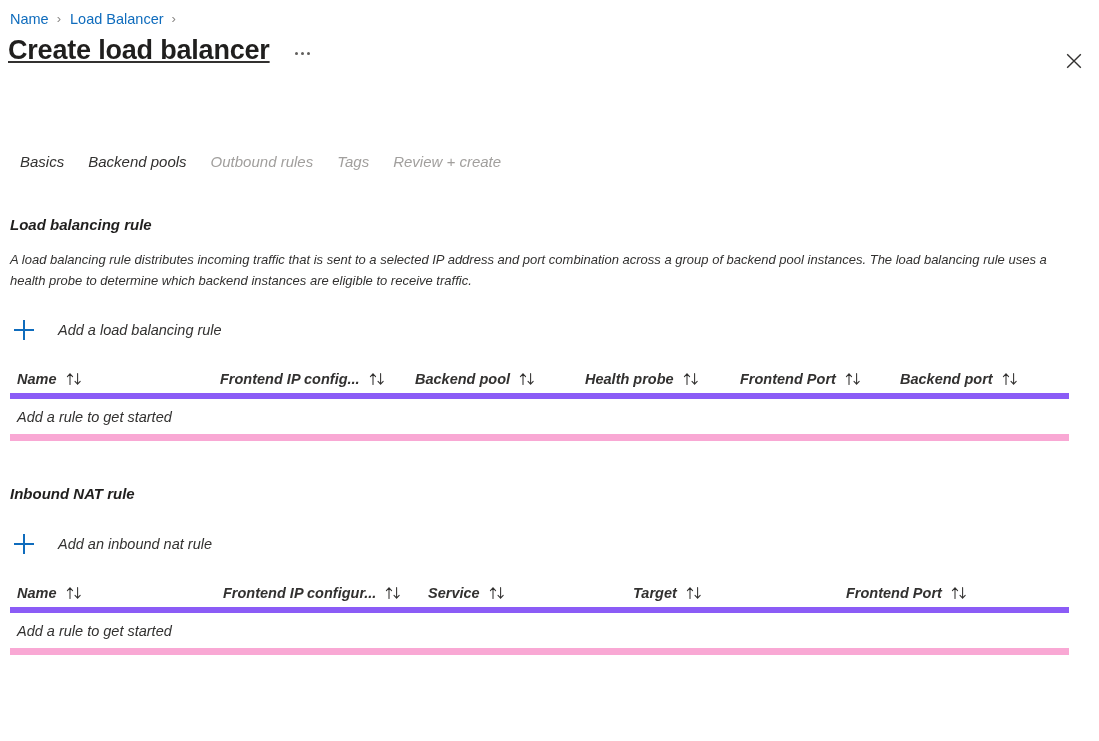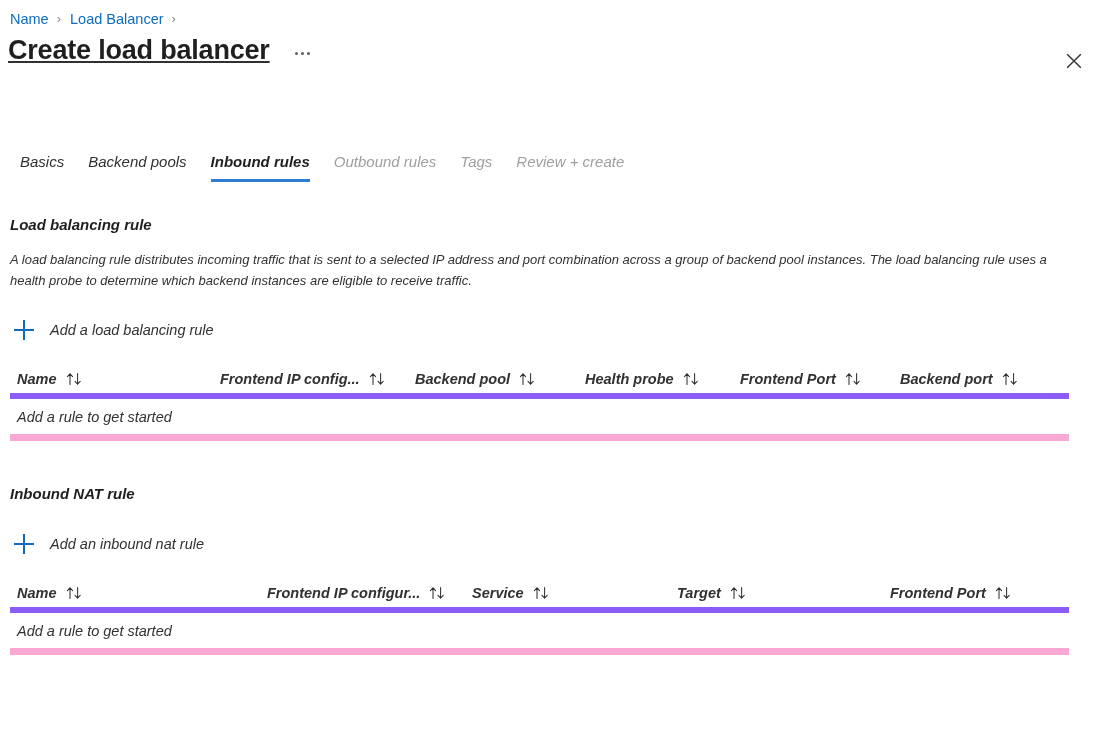--- a/index.html
+++ b/index.html
@@ -158,20 +158,21 @@
 
   
   .add-link {
     display: inline-flex;
     align-items: center;
     margin-top: 22px;
     padding: 5px 8px 5px 2px;
     cursor: pointer;
     border-radius: 2px;
     user-select: none;
+    gap: 8px;
   }
   .plus-icon {
     width: 24px;
     height: 24px;
     position: relative;
     margin-right: 14px;
     flex: 0 0 auto;
   }
   .plus-icon::before,
   .plus-icon::after {
@@ -260,23 +261,20 @@
   </svg>
 </div>
 
 <div class="tabs">
   <div class="tab">
     <span>Basics</span>
   </div>
   <div class="tab">
     <span>Backend pools</span>
   </div>
-  <div class="tab active">
-    <span>Inbound rules</span>
-  </div>
   <div class="tab disabled">
     <span>Outbound rules</span>
   </div>
   <div class="tab disabled">
     <span>Tags</span>
   </div>
   <div class="tab disabled">
     <span>Review + create</span>
   </div>
 </div>
@@ -369,21 +367,21 @@
       <div class="table-header">
           <div class="th" style="width: 213px; flex: 0 0 auto; padding-left: 7px;">
             <span class="th-label">Name</span>
             <span class="sort-icon">
               <svg width="17" height="14" viewBox="0 0 17 14" class="sort-icon-svg">
                 <path d="M4 12.5 L4 1.8 M4 1.8 L1.4 4.6 M4 1.8 L6.6 4.6" stroke="#323130" stroke-width="1.05" fill="none" stroke-linecap="round"></path>
                 <path d="M11.6 1.5 L11.6 12.2 M11.6 12.2 L9 9.4 M11.6 12.2 L14.2 9.4" stroke="#323130" stroke-width="1.05" fill="none" stroke-linecap="round"></path>
               </svg>
             </span>
           </div>
-          <div class="th" style="width: 205px; flex: 0 0 auto; margin-left: 44px;">
+          <div class="th" style="width: 205px; flex: 0 0 auto;">
             <span class="th-label">Frontend IP configur...</span>
             <span class="sort-icon">
               <svg width="17" height="14" viewBox="0 0 17 14" class="sort-icon-svg">
                 <path d="M4 12.5 L4 1.8 M4 1.8 L1.4 4.6 M4 1.8 L6.6 4.6" stroke="#323130" stroke-width="1.05" fill="none" stroke-linecap="round"></path>
                 <path d="M11.6 1.5 L11.6 12.2 M11.6 12.2 L9 9.4 M11.6 12.2 L14.2 9.4" stroke="#323130" stroke-width="1.05" fill="none" stroke-linecap="round"></path>
               </svg>
             </span>
           </div>
           <div class="th" style="width: 205px; flex: 0 0 auto;">
             <span class="th-label">Service</span>

